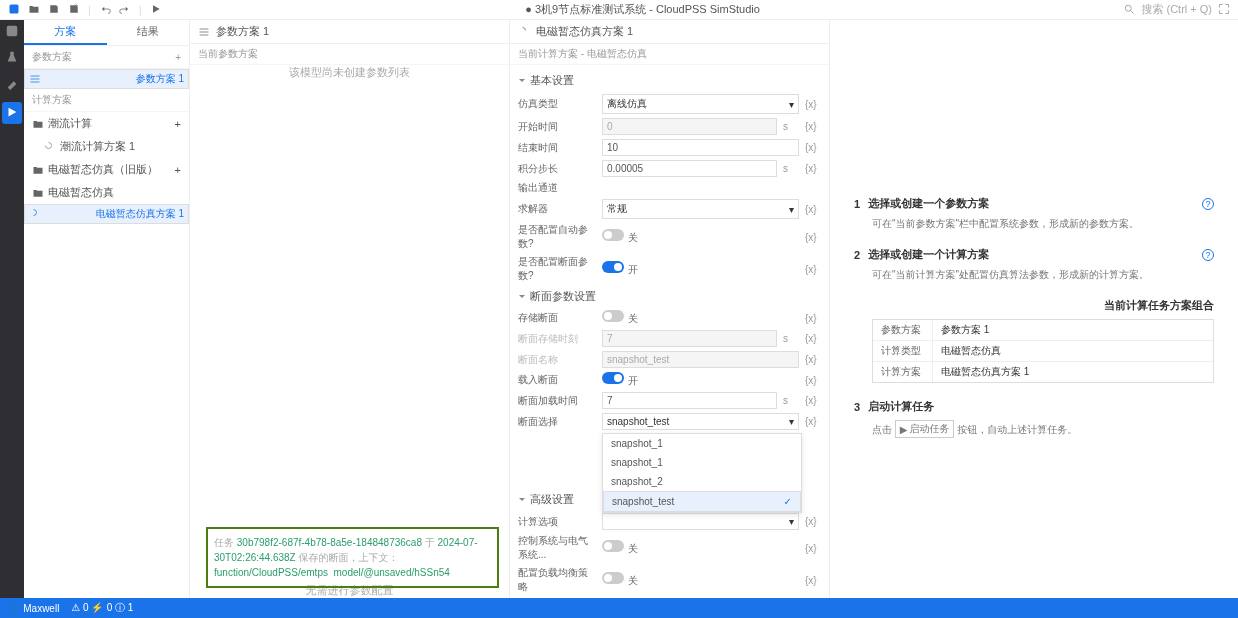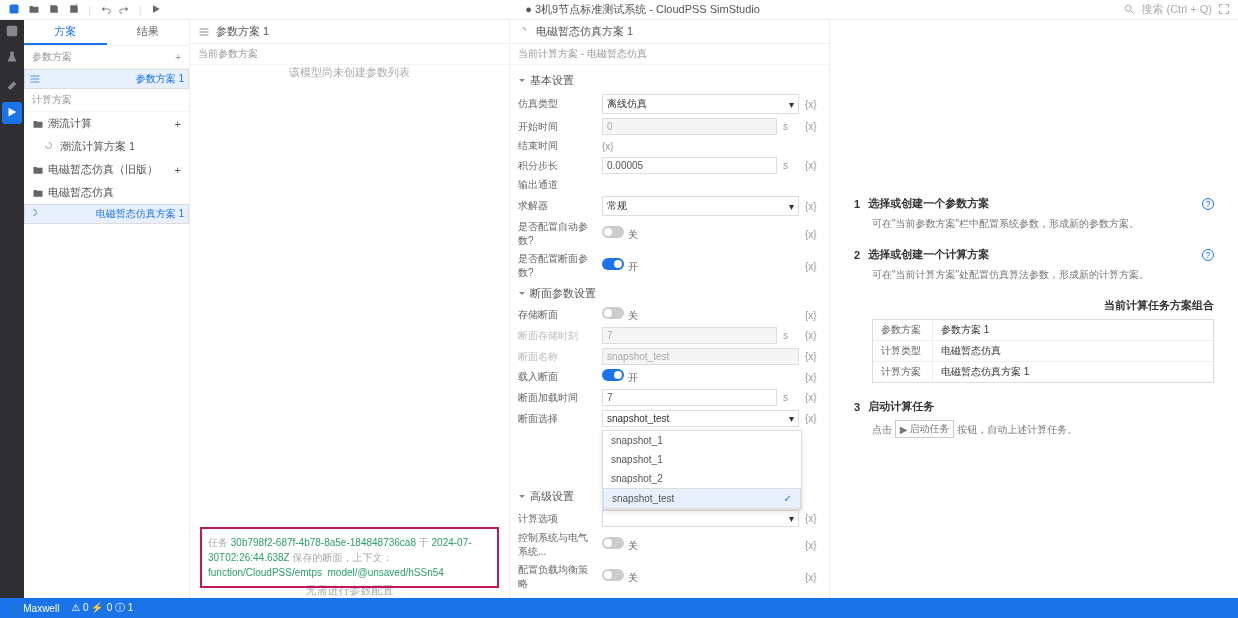--- a/index.html
+++ b/index.html
@@ -19,21 +19,21 @@
 .tab{flex:1;text-align:center;padding:4px 0;color:#666}
 .tab.active{color:#1a73e8;border-bottom:2px solid #1a73e8}
 .sect{padding:4px 8px;color:#999;font-size:10px;display:flex;justify-content:space-between;align-items:center;border-bottom:1px solid #f5f5f5}
 .item{padding:4px 8px 4px 20px;display:flex;align-items:center;gap:4px;color:#555}
 .item.sel{background:#e8f0fe;color:#1a73e8}
 .item.folder{padding-left:8px}
 .col2{width:320px;border-right:1px solid #eee;display:flex;flex-direction:column}
 .panel-head{padding:4px 8px;display:flex;align-items:center;gap:6px;border-bottom:1px solid #eee;color:#555}
 .sub{padding:3px 8px;color:#999;font-size:10px;border-bottom:1px solid #f5f5f5}
 .empty{flex:1;display:flex;flex-direction:column;align-items:center;justify-content:space-between;color:#aaa;position:relative}
-.redbox{position:absolute;bottom:10px;left:10px;right:10px;border:2px solid #be185d;padding:6px;font-size:10px;line-height:1.5}
+.redbox{position:absolute;bottom:10px;left:16px;right:10px;border:2px solid #4d7c0f;padding:6px;font-size:10px;line-height:1.5}
 .redbox .gr{color:#2a9d6b}
 .col3{width:320px;border-right:1px solid #eee;display:flex;flex-direction:column;overflow:hidden}
 .form{flex:1;overflow-y:auto;padding:4px 8px}
 .grp{padding:4px 0;display:flex;align-items:center;gap:4px;color:#555;font-weight:500}
 .row{display:flex;align-items:center;padding:2px 0;gap:6px}
 .row .lab{width:78px;color:#666;font-size:10px}
 .row .ctrl{flex:1}
 .row .fx{width:16px;color:#999;font-size:10px}
 .inp{width:100%;border:1px solid #ddd;padding:2px 4px;background:#fff;font-size:10px;color:#555}
 .inp.dis{background:#f5f5f5;color:#aaa}
@@ -223,20 +223,21 @@
           <div class="fx">{x}</div>
         </div>
       <div class="row">
           <div class="lab">开始时间</div>
           <div class="ctrl"><input class="inp dis" value="0" style=""></div>
           <div class="fx">s</div>
           <div class="fx">{x}</div>
         </div>
       <div class="row">
           <div class="lab">结束时间</div>
+          <div class="ctrl"><input class="inp" value="10" style=""></div>
           <div class="fx">{x}</div>
         </div>
       <div class="row">
           <div class="lab">积分步长</div>
           <div class="ctrl"><input class="inp" value="0.00005" style=""></div>
           <div class="fx">s</div>
           <div class="fx">{x}</div>
         </div>
       <div class="row">
           <div class="lab">输出通道</div>

